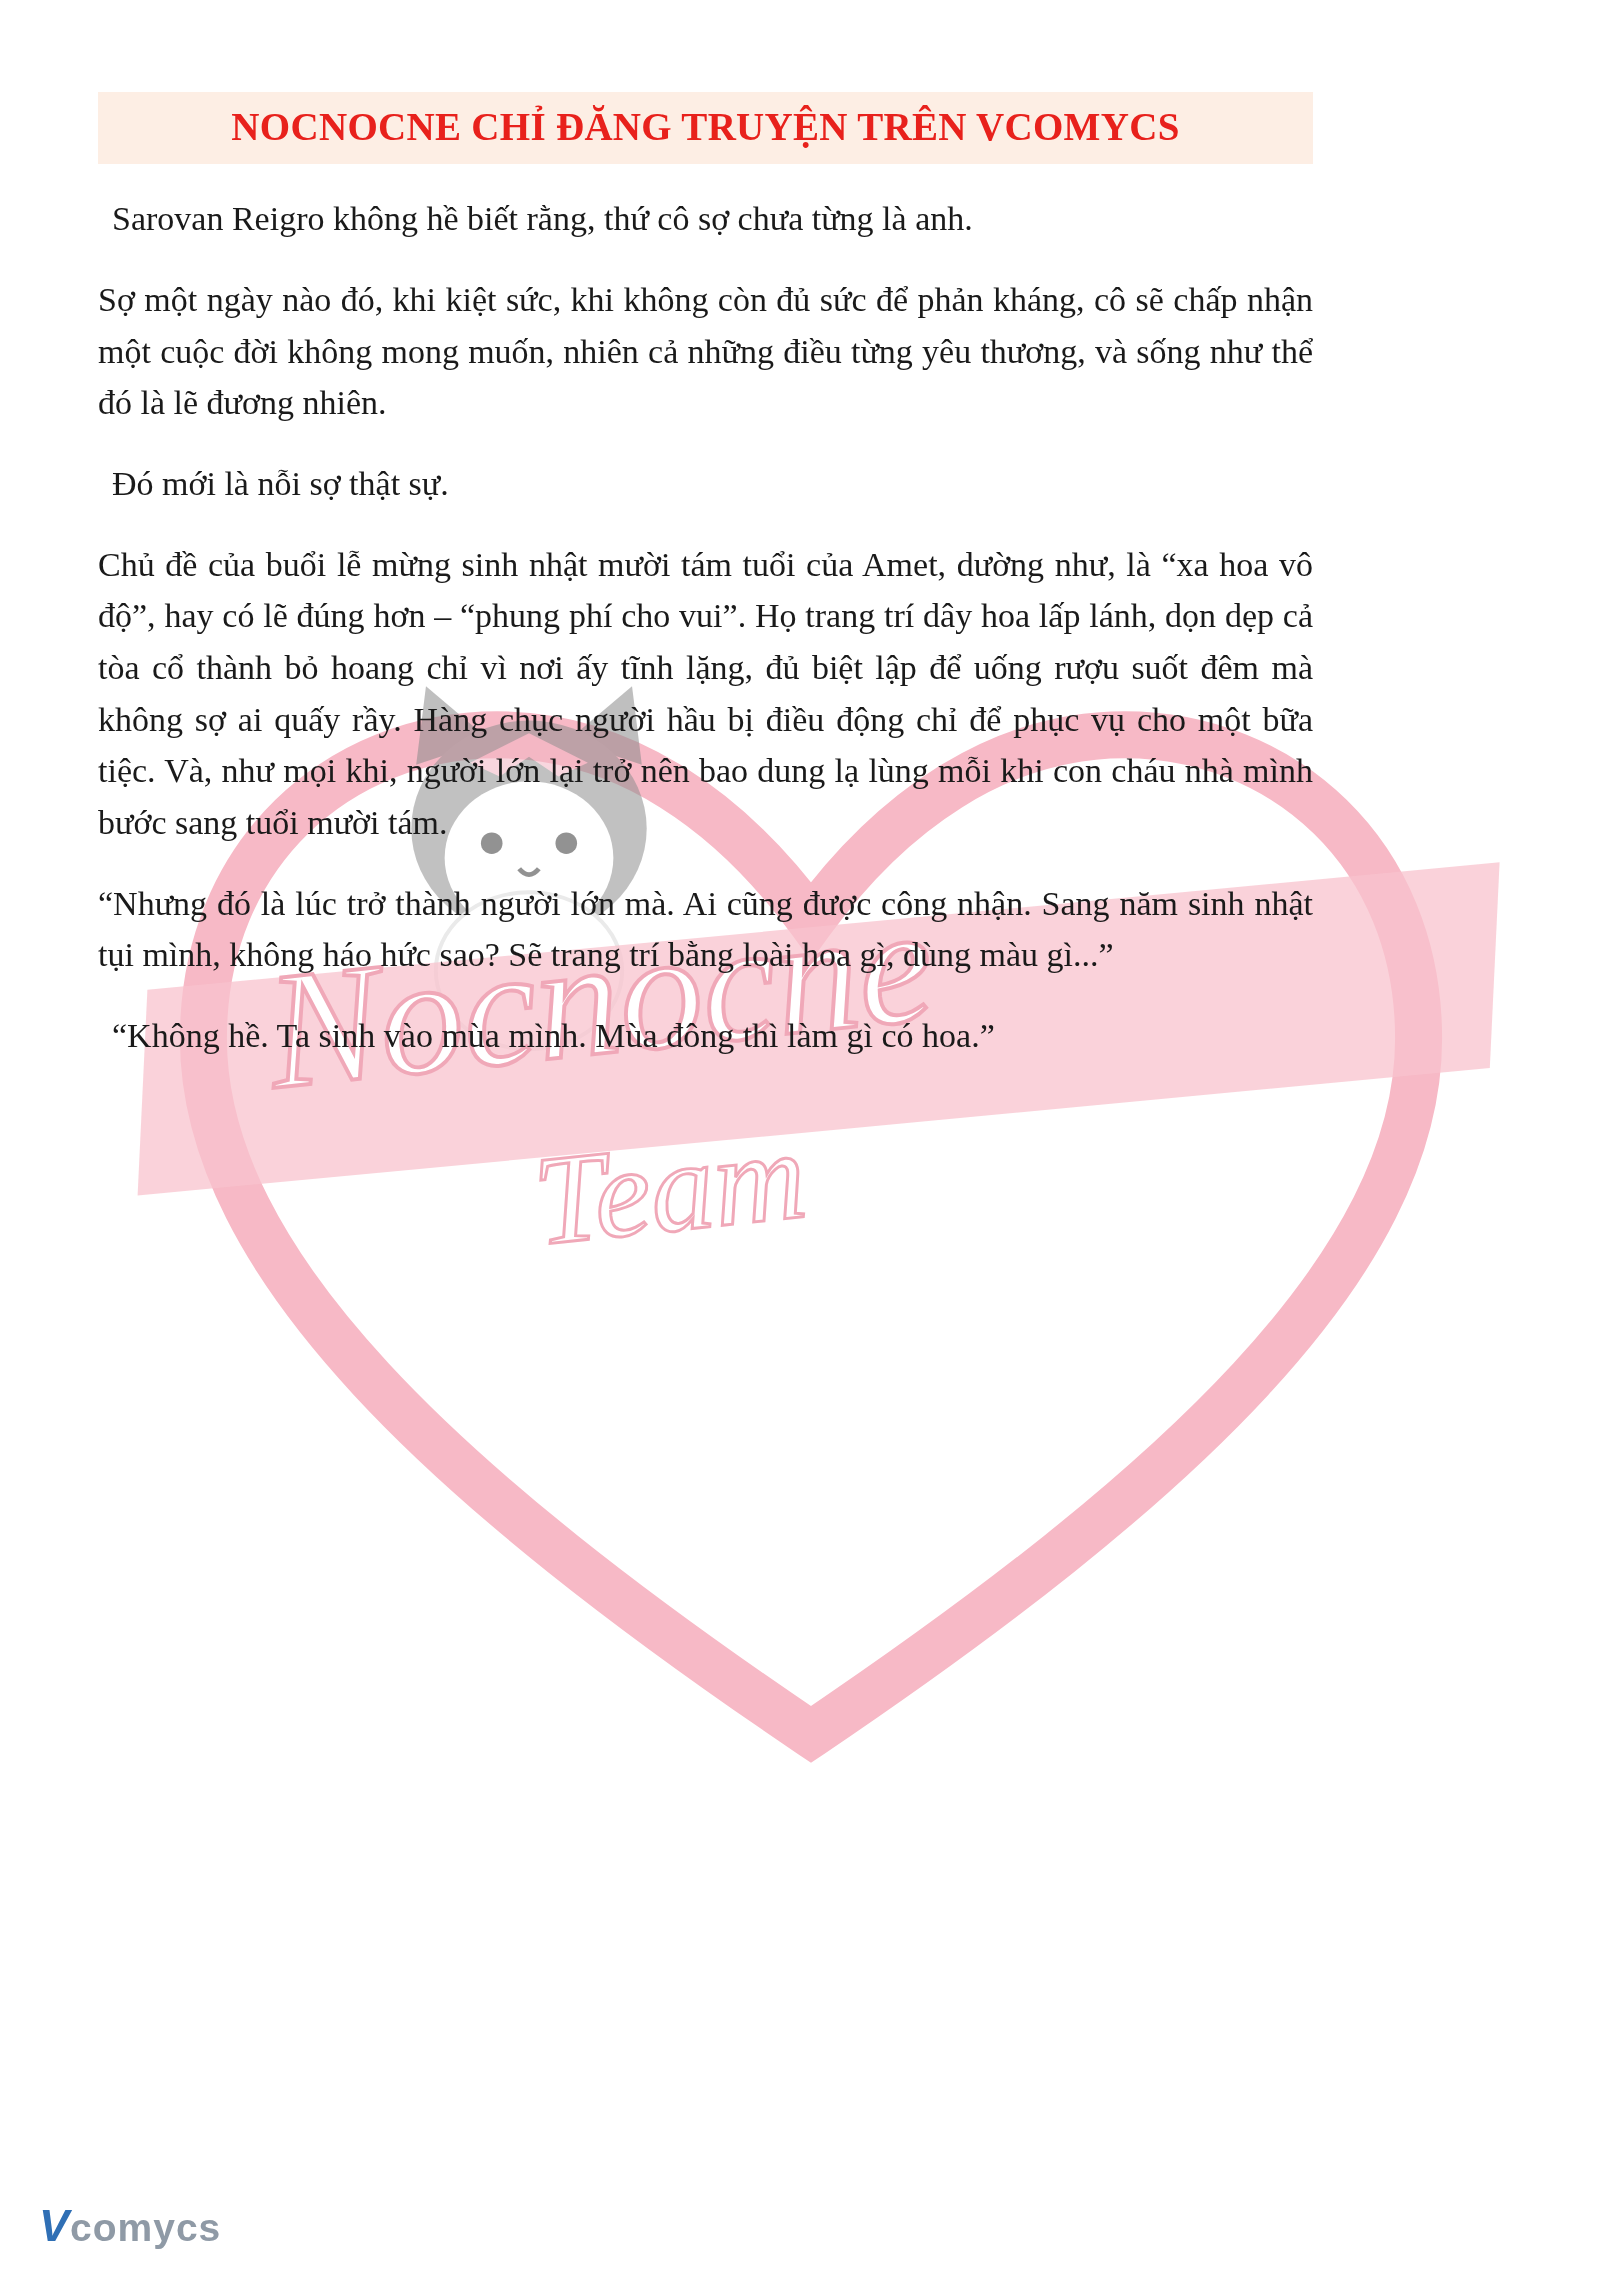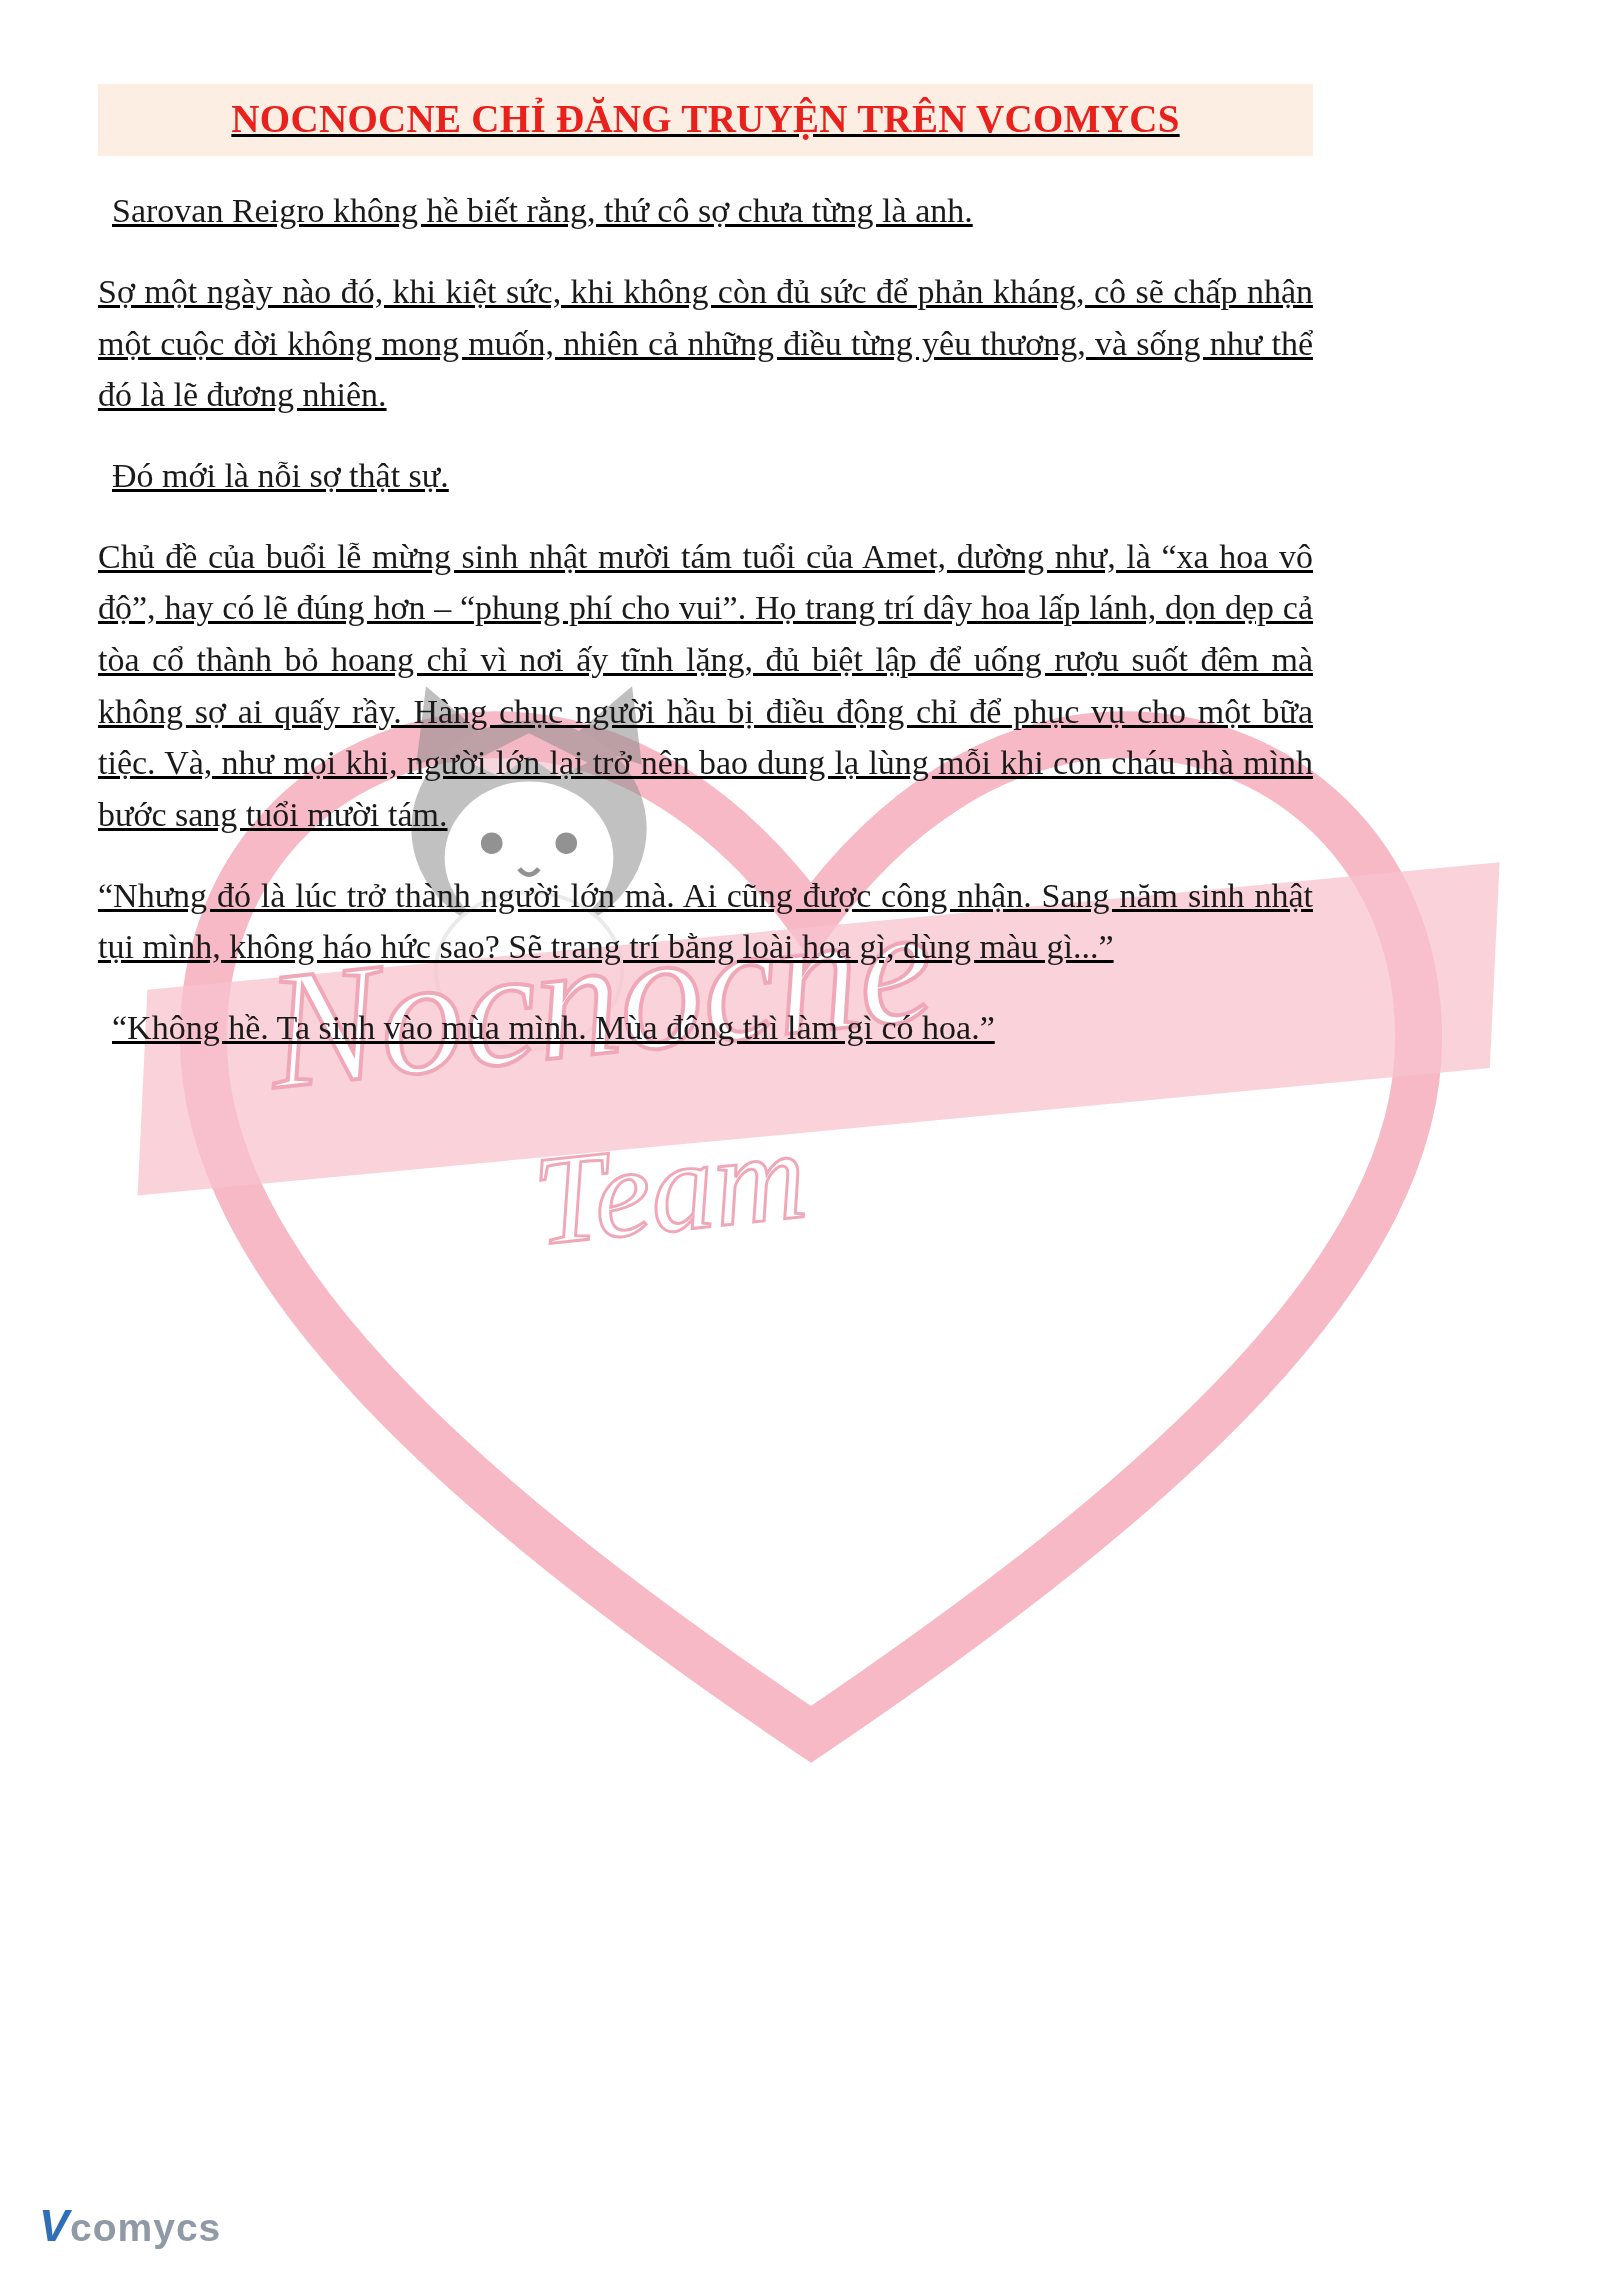--- a/index.html
+++ b/index.html
@@ -39,24 +39,23 @@
   .wm-band {
     position: absolute;
     left: 118px;
     top: 823px;
   }
 
   
   .page {
     position: relative;
     z-index: 2;
-    padding: 8px 98px;
+    padding: 16px 98px;
     box-sizing: border-box;
     width: 1411px;
-    text-decoration: underline;
   }
 
   .banner {
     margin-top: 76px;
     text-align: center;
     background: #fdeee4;
     padding: 13.7px 0 15.7px 0;
   }
   .banner-text {
     color: #e8211c;

